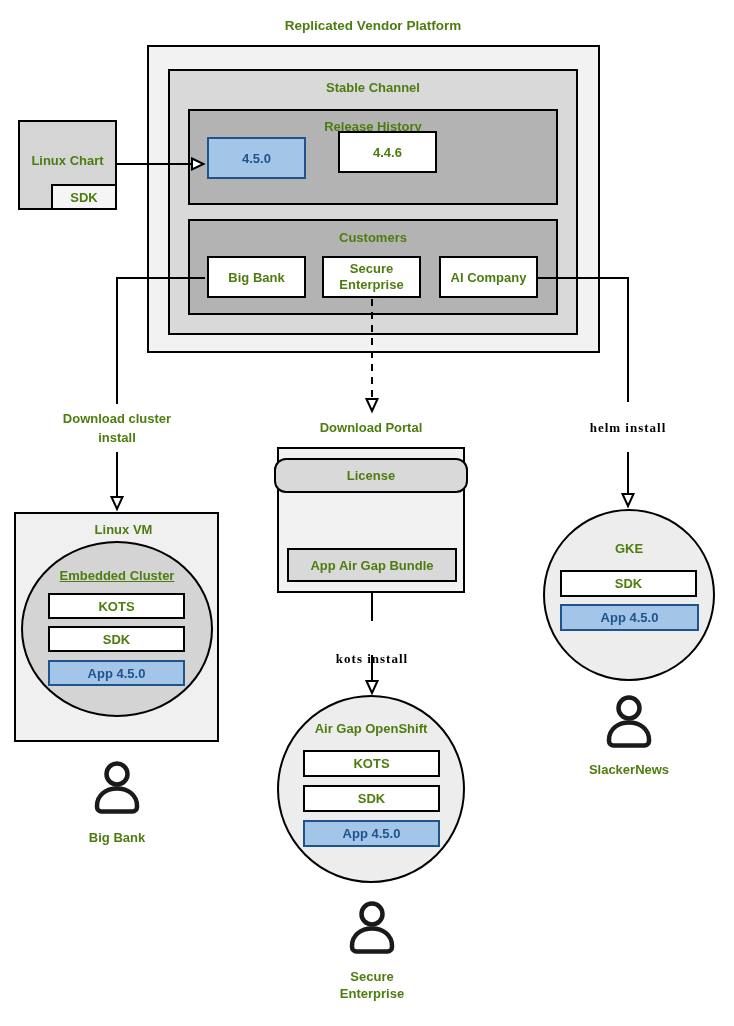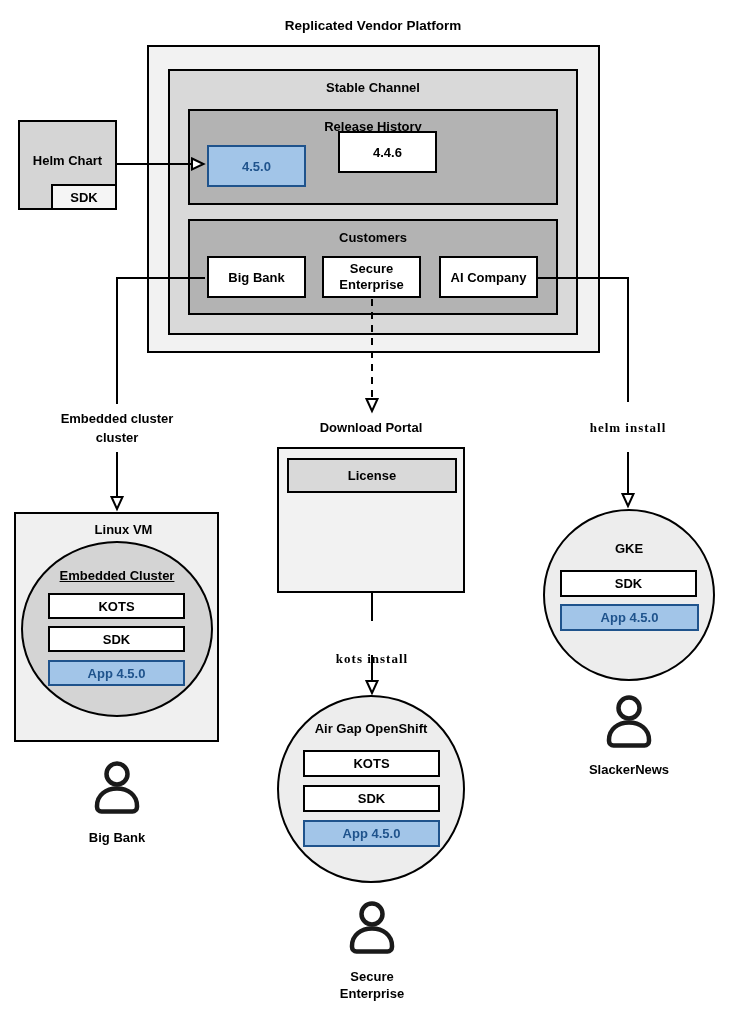--- a/index.html
+++ b/index.html
@@ -1,20 +1,20 @@
 <!DOCTYPE html>
 <html style="--hl-fill: #a2c5e8; --hl-stroke: #1f538c;"><head>
 <meta charset="utf-8">
 <style>
   html,body{margin:0;padding:0;background:#fff;}
   body{font-family:"Liberation Sans", sans-serif;}
   #canvas{position:relative;width:734px;height:1026px;background:#fff;overflow:hidden;}
   .abs{position:absolute;box-sizing:border-box;}
   .box{border:2px solid #000;}
-  .lbl{font-weight:bold;color:#000000;font-size:13px;text-align:center;}
+  .lbl{font-weight:bold;color:#4d7c0f;font-size:13px;text-align:center;}
   .cc{display:flex;align-items:center;justify-content:center;text-align:center;}
   .fill-light{background:#f2f2f2;}
   .fill-mid{background:#d9d9d9;}
   .fill-dark{background:#b3b3b3;}
   .fill-white{background:#fff;}
   .fill-vm{background:#f0f0f0;}
   .fill-circle-light{background:#ededed;}
   .fill-circle-mid{background:#d4d4d4;}
   .hl{background:var(--hl-fill,#a2c5e8);border:2px solid var(--hl-stroke,#1f538c);color:var(--hl-stroke,#1f538c);font-weight:bold;font-size:13px;}
   .round{border-radius:50%;}
@@ -29,40 +29,41 @@
 
   <div class="abs lbl" style="left:173px;top:18px;width:400px;font-size:13.5px;">Replicated Vendor Platform</div>
 
   <div class="abs box fill-light" style="left:147px;top:45px;width:453px;height:308px;"></div>
 
   <div class="abs box fill-mid" style="left:168px;top:69px;width:410px;height:266px;"></div>
   <div class="abs lbl" style="left:168px;top:80px;width:410px;">Stable Channel</div>
 
   <div class="abs box fill-dark" style="left:188px;top:109px;width:370px;height:96px;"></div>
   <div class="abs lbl" style="left:188px;top:119px;width:370px;">Release History</div>
-  <div class="abs hl cc" style="left:207px;top:145px;width:99px;height:42px;">4.5.0</div>
+  <div class="abs hl cc" style="left:207px;top:137px;width:99px;height:42px;">4.5.0</div>
   <div class="abs box fill-white cc lbl" style="left:322px;top:131px;width:99px;height:42px;margin-left:16px;">4.4.6</div>
 
   <div class="abs box fill-dark" style="left:188px;top:219px;width:370px;height:96px;"></div>
   <div class="abs lbl" style="left:188px;top:230px;width:370px;">Customers</div>
   <div class="abs box fill-white cc lbl" style="left:207px;top:256px;width:99px;height:42px;">Big Bank</div>
   <div class="abs box fill-white cc lbl" style="left:322px;top:256px;width:99px;height:42px;line-height:16px;">Secure Enterprise</div>
   <div class="abs box fill-white cc lbl" style="left:439px;top:256px;width:99px;height:42px;">AI Company</div>
 
   <div class="abs box" style="left:18px;top:120px;width:99px;height:90px;background:#d5d5d5;"></div>
-  <div class="abs lbl" style="left:18px;top:153px;width:99px;">Helm Chart</div>
+  <div class="abs lbl" style="left:18px;top:153px;width:99px;">Linux Chart</div>
   <div class="abs box cc lbl" style="left:51px;top:184px;width:66px;height:26px;background:#f5f5f5;z-index:45;">SDK</div>
 
-  <div class="abs lbl" style="left:52px;top:409px;width:130px;line-height:19px;">Embedded cluster cluster</div>
+  <div class="abs lbl" style="left:52px;top:409px;width:130px;line-height:19px;">Download cluster install</div>
   <div class="abs lbl" style="left:301px;top:420px;width:140px;">Download Portal</div>
   <div class="abs mono" style="left:558px;top:420px;width:140px;text-align:center;">helm install</div>
   <div class="abs mono" style="left:302px;top:631px;width:140px;text-align:center;margin-top:20px;">kots install</div>
 
   <div class="abs box fill-light" style="left:277px;top:447px;width:188px;height:146px;"></div>
-  <div class="abs box fill-mid cc lbl" style="left:287px;top:458px;width:170px;height:35px;">License</div>
+  <div class="abs box fill-mid cc lbl" style="left:274px;top:458px;width:194px;height:35px;border-radius:12px;">License</div>
+  <div class="abs box fill-mid cc lbl" style="left:287px;top:548px;width:170px;height:34px;">App Air Gap Bundle</div>
 
   <div class="abs box fill-vm" style="left:14px;top:512px;width:205px;height:230px;"></div>
   <div class="abs lbl" style="left:14px;top:522px;width:205px;padding-left:14px;">Linux VM</div>
   <div class="abs box fill-circle-mid round" style="left:21px;top:541px;width:192px;height:176px;"></div>
   <div class="abs lbl" style="left:21px;top:568px;width:192px;text-decoration:underline;">Embedded Cluster</div>
   <div class="abs box fill-white cc lbl" style="left:48px;top:593px;width:137px;height:26px;">KOTS</div>
   <div class="abs box fill-white cc lbl" style="left:48px;top:626px;width:137px;height:26px;">SDK</div>
   <div class="abs hl cc" style="left:48px;top:660px;width:137px;height:26px;">App 4.5.0</div>
 
   <div class="abs box fill-circle-light round" style="left:277px;top:695px;width:188px;height:188px;"></div>

